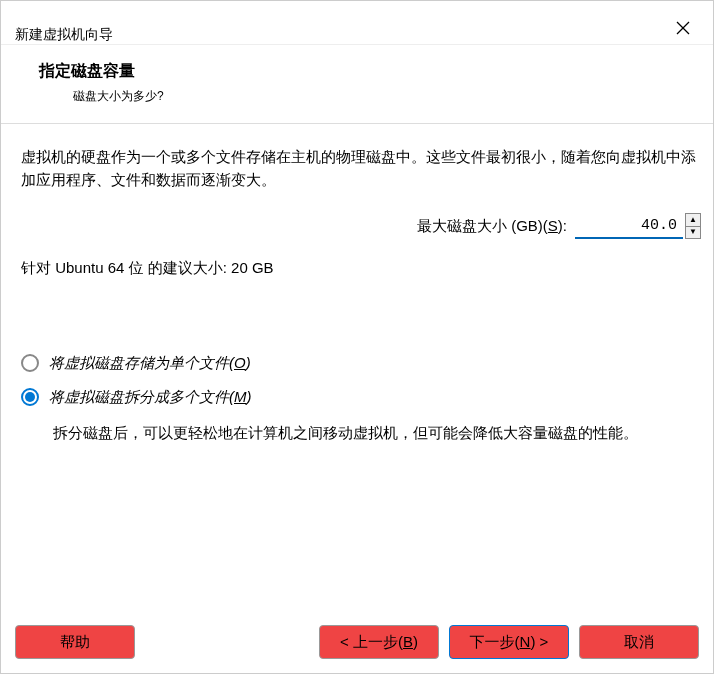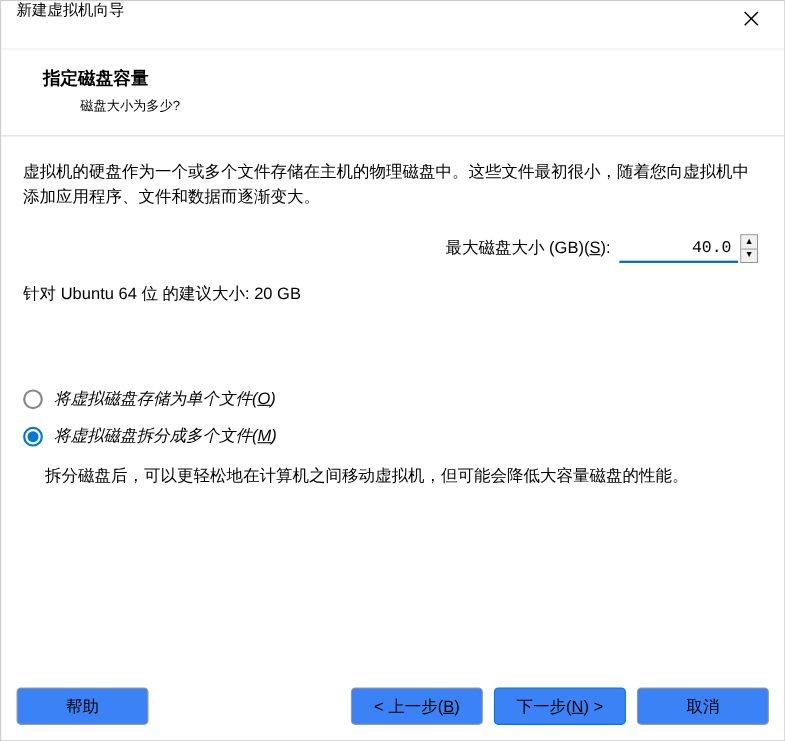--- a/index.html
+++ b/index.html
@@ -13,21 +13,21 @@
       width: 714px;
       height: 674px;
       border: 1px solid #ccc;
       display: flex;
       flex-direction: column;
       position: relative;
     }
     .titlebar {
       height: 44px;
       display: flex;
-      align-items: flex-start;
+      align-items: flex-end;
       justify-content: space-between;
       padding: 0 14px 0 14px;
       border-bottom: 1px solid #eee;
     }
     .close-btn {
       width: 32px;
       height: 32px;
       display: flex;
       align-items: center;
       justify-content: center;
@@ -43,21 +43,21 @@
       font-size: 16px;
       font-weight: bold;
       margin-bottom: 6px;
     }
     .header-subtitle {
       font-size: 12px;
       margin-left: 34px;
     }
     .content {
       flex: 1;
-      padding: 22px 24px 10px 20px;
+      padding: 22px 12px 10px 20px;
       font-size: 15px;
       line-height: 1.5;
     }
     .desc {
       margin-bottom: 22px;
     }
     .disk-size-row {
       display: flex;
       align-items: center;
       margin-bottom: 18px;
@@ -127,36 +127,36 @@
       border-color: #0078d4;
     }
     .radio.selected::after {
       content: "";
       width: 10px;
       height: 10px;
       background: #0078d4;
       border-radius: 50%;
     }
     .radio-desc {
-      margin-left: 20px;
+      margin-left: 32px;
       margin-top: 6px;
       line-height: 1.6;
       font-family: Liberation Serif, serif;
     }
     .footer {
       display: flex;
       padding: 12px 14px 14px 14px;
       gap: 10px;
     }
     .footer-spacer { flex: 1; }
     .btn {
       height: 34px;
       min-width: 120px;
       border: 1px solid #999;
-      background: #3b82f6;
+      background: #ef4444;
       border-radius: 4px;
       display: flex;
       align-items: center;
       justify-content: center;
       cursor: pointer;
       font-size: 15px;
       padding: 0 16px;
     }
     .btn.primary {
       border-color: #0078d4;

